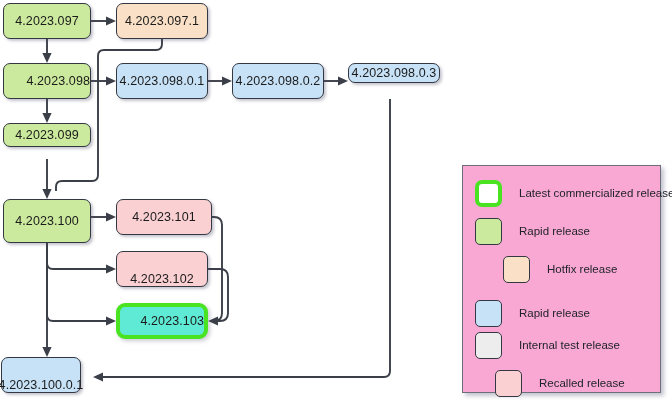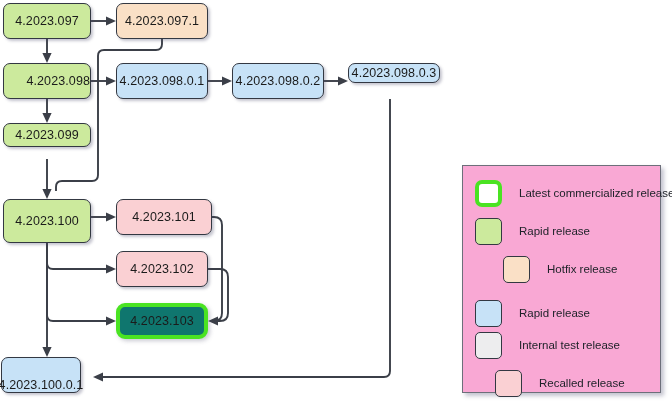--- a/index.html
+++ b/index.html
@@ -32,24 +32,25 @@
     letter-spacing: 0.1px;
     white-space: nowrap;
     box-shadow: 2px 2px 3px rgba(80,80,110,0.33);
     z-index: 5;
   }
   .n-story    { background: #ccea9d; }
   .n-hotfix   { background: #fae0c6; }
   .n-rapid    { background: #c7e2f7; }
   .n-recalled { background: #fad0d3; }
   .n-latest   {
-    background: #0f766e;
+    background: #5eead4;
     border: 4px solid #4ae322;
     border-radius: 9px;
     box-shadow: 2px 2px 4px rgba(80,80,110,0.30);
+    justify-content: flex-end;
   }
 
   
   .edge {
     position: absolute;
     z-index: 2;
     overflow: visible;
   }
   .edge path, .edge line {
     fill: none;
@@ -212,21 +213,21 @@
   </div>
 
   <div class="node n-story" style="left:3px; top:199px; width:88px; height:44px;">
     <span>4.2023.100</span>
   </div>
 
   <div class="node n-recalled" style="left:116px; top:199px; width:96px; height:36px;">
     <span>4.2023.101</span>
   </div>
 
-  <div class="node n-recalled" style="left:116px; top:251px; width:92px; height:36px;">
+  <div class="node n-recalled" style="left:116px; top:251px; width:92px; height:36px;align-items:flex-end;">
     <span>4.2023.102</span>
   </div>
 
   <div class="node n-latest" style="left:116px; top:303px; width:92px; height:36px;">
     <span>4.2023.103</span>
   </div>
 
   <div class="node n-rapid" style="left:1px; top:357px; width:80px; height:36px;align-items:flex-end;">
     <span>4.2023.100.0.1</span>
   </div>

